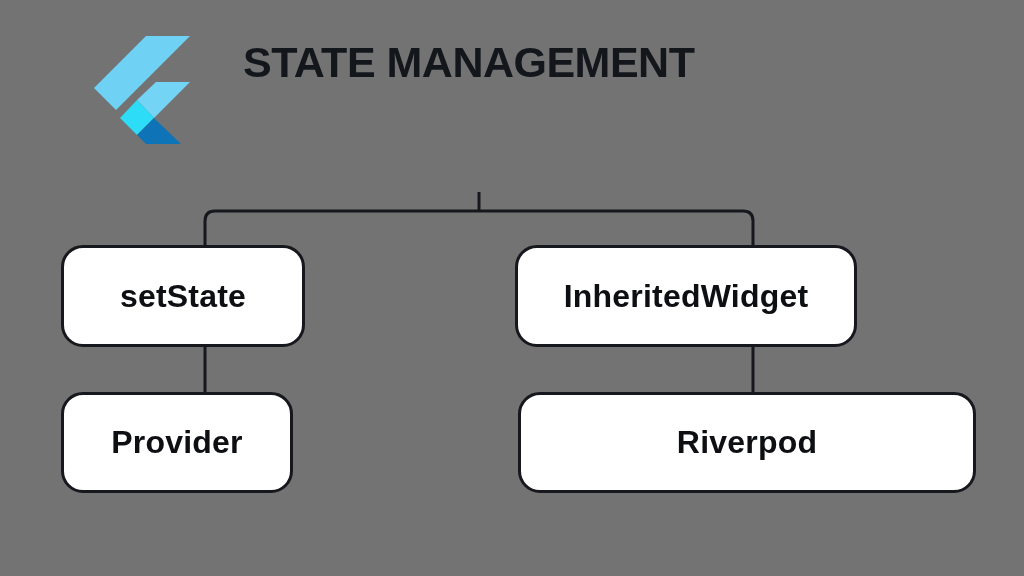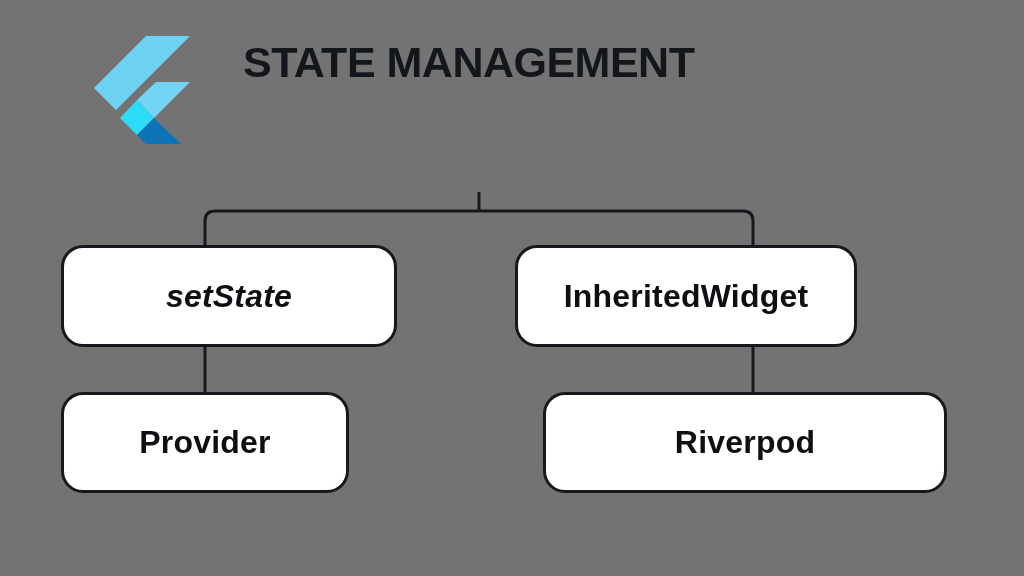--- a/index.html
+++ b/index.html
@@ -65,24 +65,24 @@
   }
   .node .node-label {
     font-family:"Liberation Sans", sans-serif;
     font-weight:bold;
     font-size:32px;
     letter-spacing:0.2px;
     color:#0d0f13;
     white-space:nowrap;
   }
 
-  #node-setstate        { left:61px;  top:245px; width:336px; height:102px;font-style:italic; }
+  #node-setstate        { left:61px;  top:245px; width:244px; height:102px; }
   #node-inheritedwidget { left:515px; top:245px; width:342px; height:102px; }
-  #node-provider        { left:61px;  top:392px; width:288px; height:101px; }
-  #node-riverpod        { left:543px; top:392px; width:404px; height:101px; }
+  #node-provider        { left:61px;  top:392px; width:232px; height:101px; }
+  #node-riverpod        { left:518px; top:392px; width:458px; height:101px; }
 </style>
 </head>
 <body>
 
 <div id="stage">
 
   <div id="logo">
     <svg viewBox="0 0 98 108" xmlns="http://www.w3.org/2000/svg">
       <polygon points="54,0 98,0 24,74 2,52" fill="#6fd2f5"></polygon>
       <polygon points="64,46 98,46 62,82 45,64" fill="#74d4f6"></polygon>

